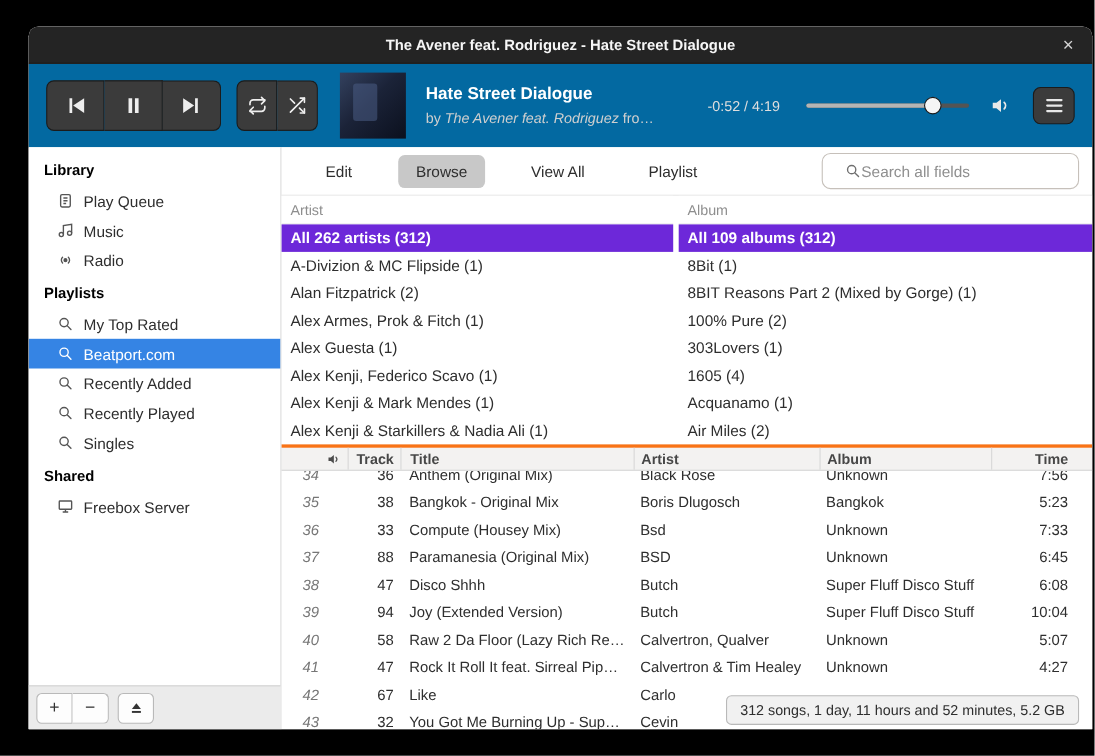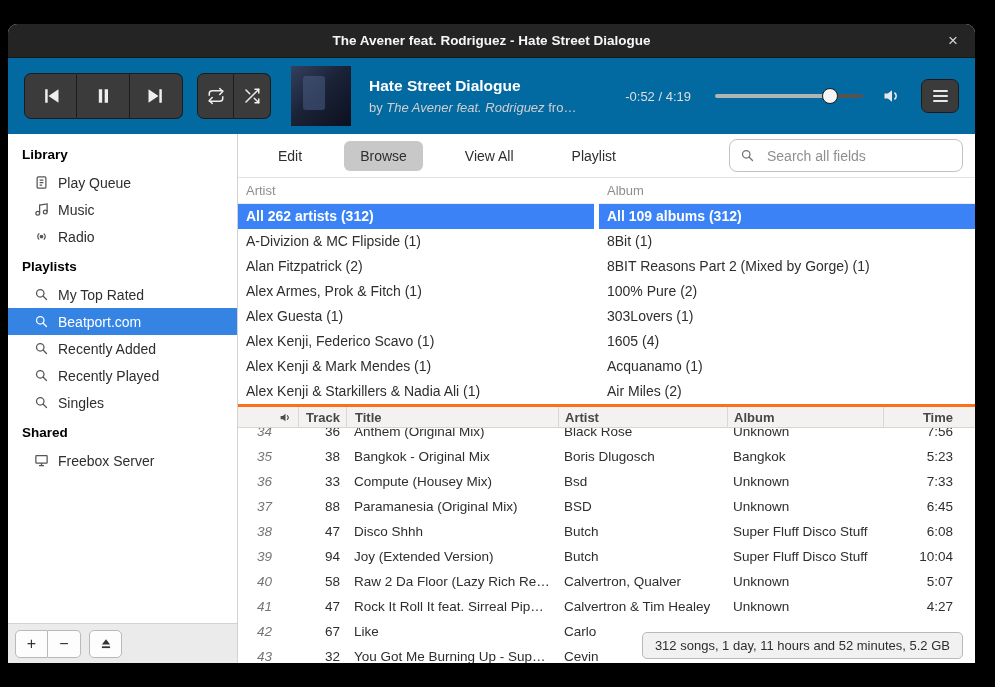--- a/index.html
+++ b/index.html
@@ -5,21 +5,21 @@
   * { margin:0; padding:0; box-sizing:border-box; }
   html,body { width:995px; height:687px; }
   body {
     background:#000;
     font-family:"Liberation Sans", sans-serif;
     position:relative;
     overflow:hidden;
     color:#2e2e2e;
   }
   .window {
-    position:absolute; left:8px; top:24px; width:967px; height:639px;
+    position:absolute; left:26px; top:24px; width:967px; height:639px;
     border-radius:9px 9px 0 0; overflow:hidden; background:#fff;
     display:flex; flex-direction:column;
     box-shadow:0 3px 18px rgba(0,0,0,.65);
   }
   
   .headerbar {
     flex:0 0 34px; background:#242424; color:#fff;
     display:flex; align-items:center; justify-content:center; position:relative;
     border-bottom:1px solid #181818;
   }
@@ -103,42 +103,42 @@
   
   .main { flex:1; display:flex; flex-direction:column; min-width:0; position:relative; }
   .tabrow {
     flex:0 0 44px; display:flex; align-items:center; gap:26px; padding:0 12px 0 24px;
     border-bottom:1px solid #e3e3e3; background:#fff;
   }
   .tab { font-size:14px; color:#2e2e2e; padding:7px 16px; border-radius:6px; cursor:pointer; white-space:nowrap; }
   .tab.active { background:#c8c8c8; }
   .search-box {
     margin-left:auto; width:234px; height:33px; border:1px solid #c6c0ba; border-radius:8px;
-    display:flex; align-items:center; padding:0 10px; gap:12px; background:#fff;
+    display:flex; align-items:center; padding:0 20px; gap:0; background:#fff;
   }
   .search-box .icn { color:#6f6f6f; display:flex; }
   .search-box input {
     border:none; outline:none; flex:1; min-width:0; font-size:14px;
     font-family:"Liberation Sans", sans-serif; color:#2e2e2e; background:transparent;
   }
   .search-box input::placeholder { color:#8f8f8f; }
   
   .browser { flex:0 0 226px; display:flex; gap:5px; background:#fff; min-width:0; }
   .bcol { display:flex; flex-direction:column; min-width:0; }
   .bcol.artists { flex:0 0 356px; }
   .bcol.albums { flex:1; }
   .bcol-header {
     flex:0 0 26px; display:flex; align-items:center; padding:0 8px;
     color:#8e8e8e; font-size:13px; border-bottom:1px solid #ececec; background:#fff;
   }
   .brow {
     flex:0 0 25px; line-height:25px; padding:0 8px; font-size:14px;
     white-space:nowrap; overflow:hidden; cursor:pointer;
   }
-  .brow.selected { background:#3b82f6; color:#fff; font-weight:bold; }
+  .brow.selected { background:#6d28d9; color:#fff; font-weight:bold; }
   
   .track-header {
     flex:0 0 24px; display:flex; align-items:center;
     background:#f3f2f1; border-top:3px solid #f97316; border-bottom:1px solid #d6d6d6;
     font-size:13px; font-weight:bold; color:#474747; position:relative; z-index:2;
   }
   .track-viewport { flex:1; overflow:hidden; position:relative; background:#fff; }
   .track-rows { margin-top:-9px; }
   .trow { display:flex; align-items:center; height:25px; font-size:13.5px; cursor:pointer; }
   .c-no    { flex:0 0 34px; text-align:right; font-style:italic; color:#767676; }

